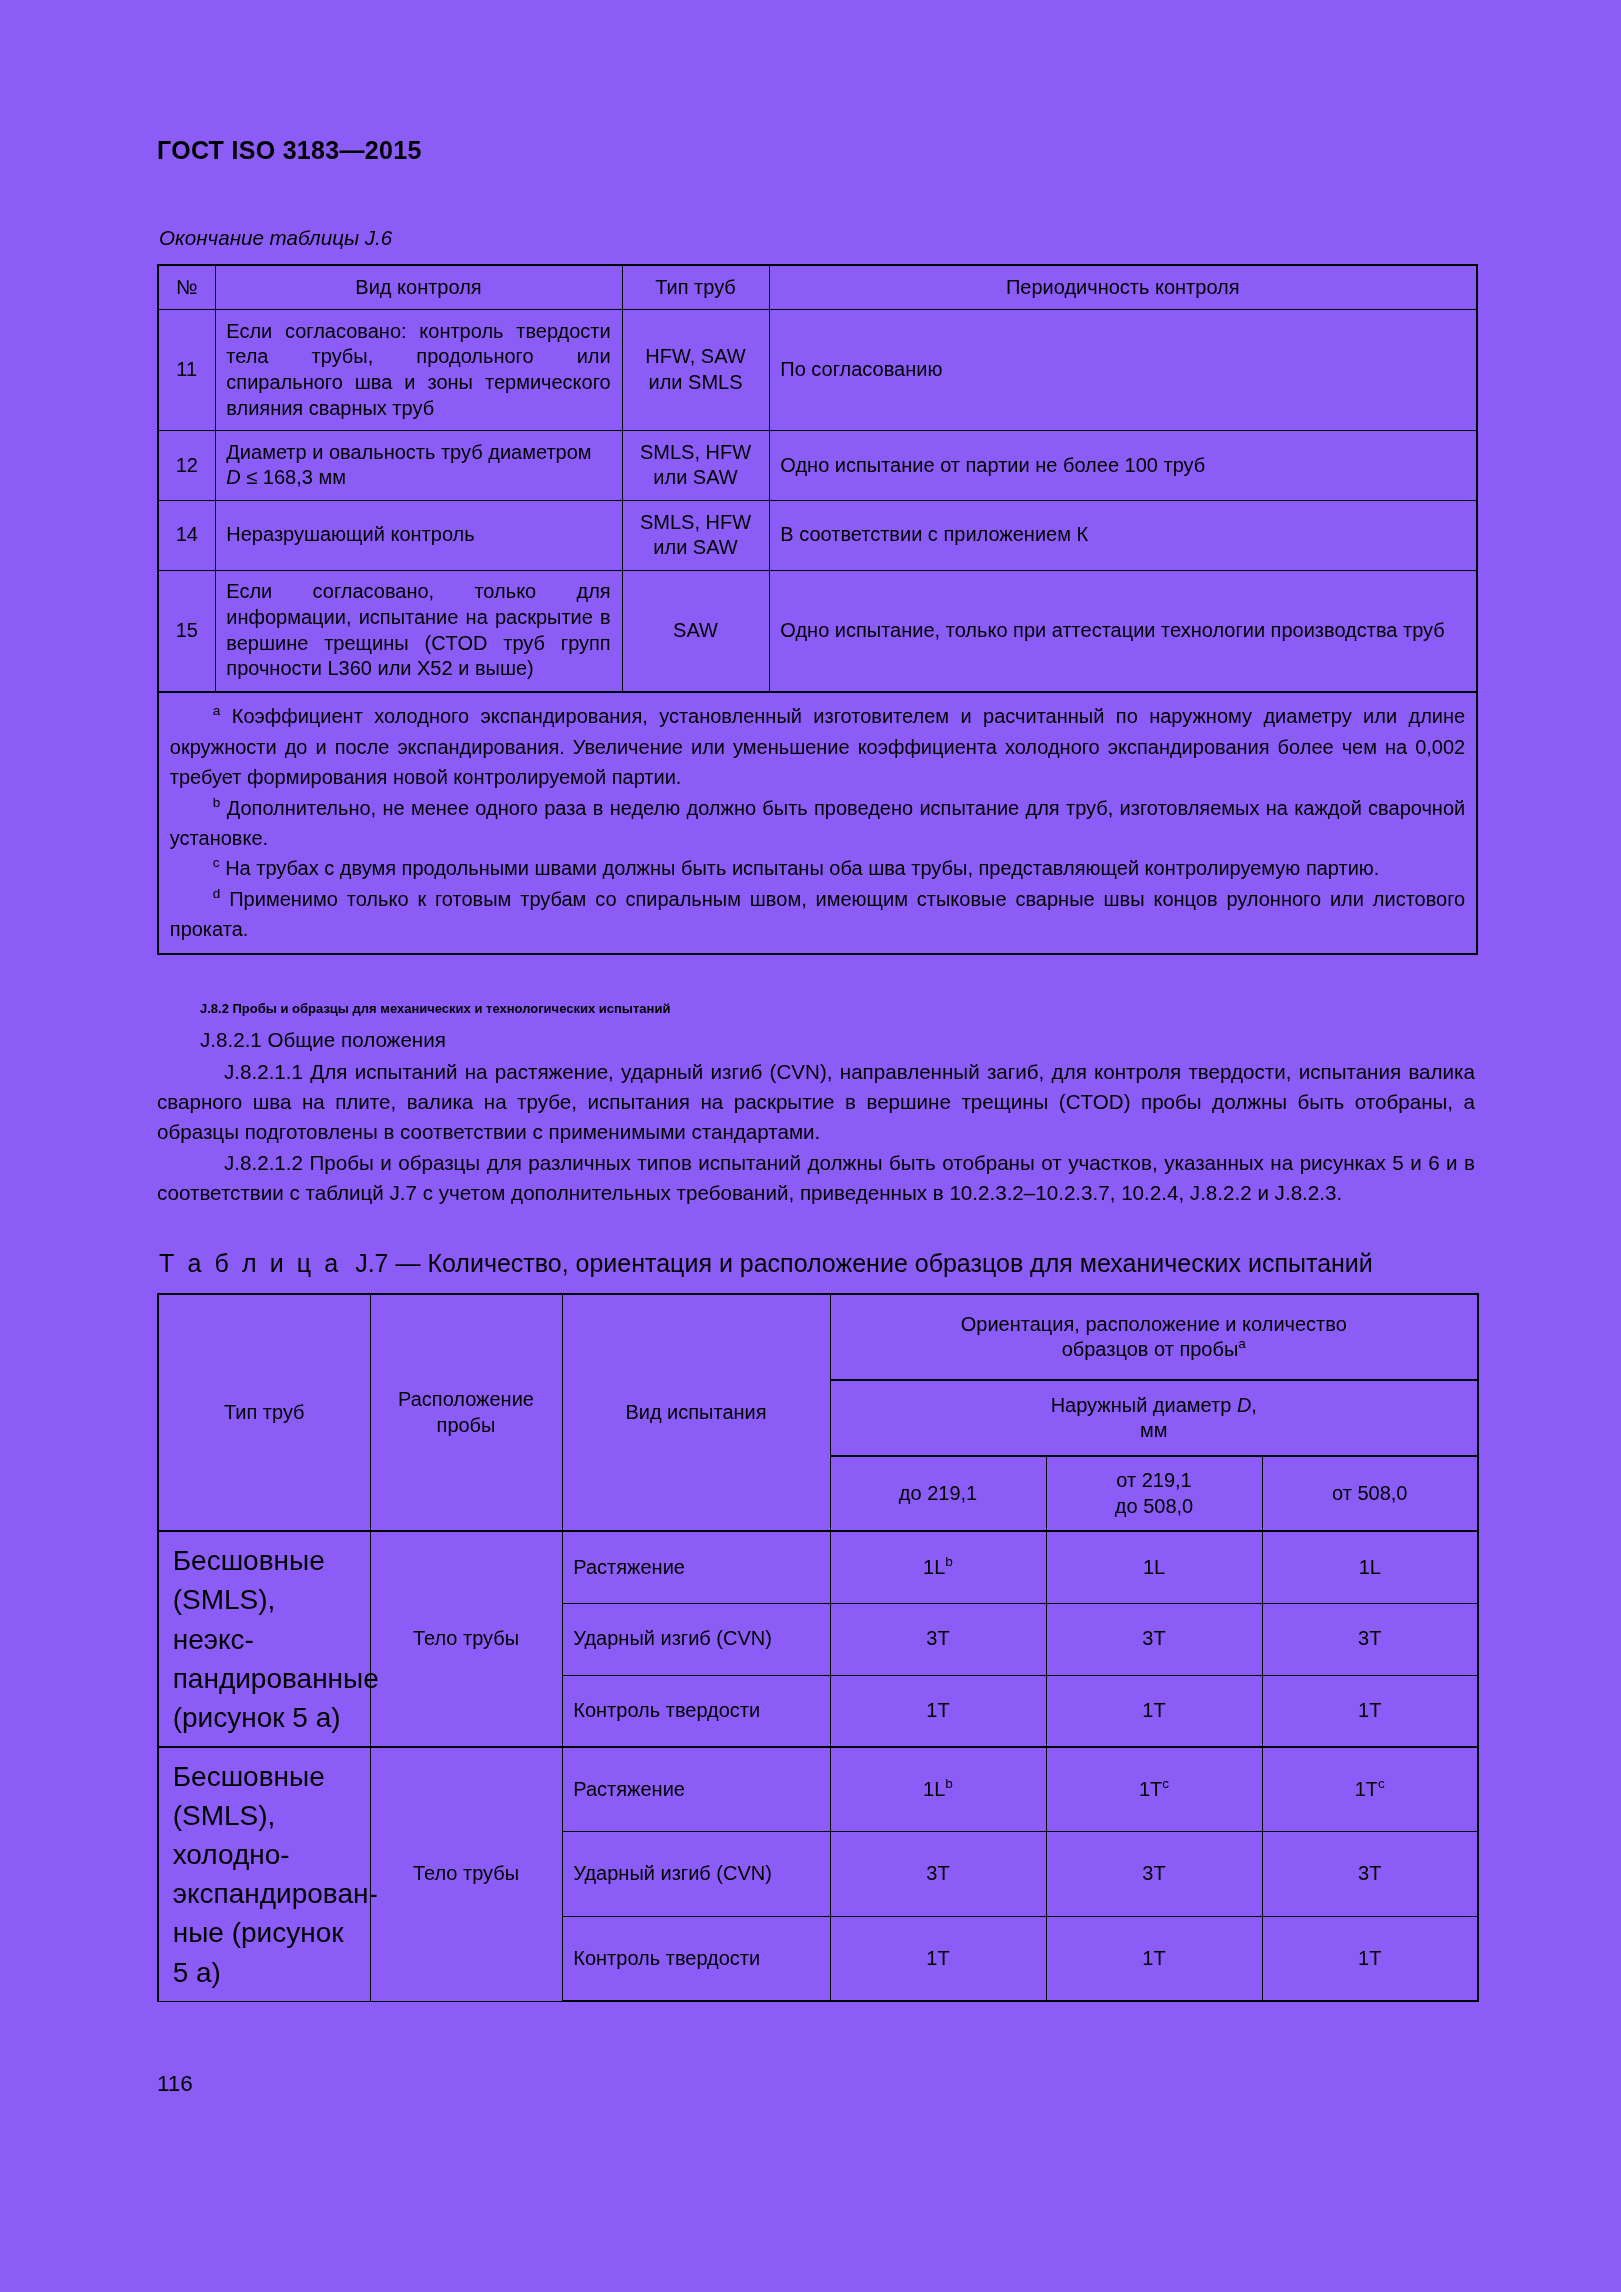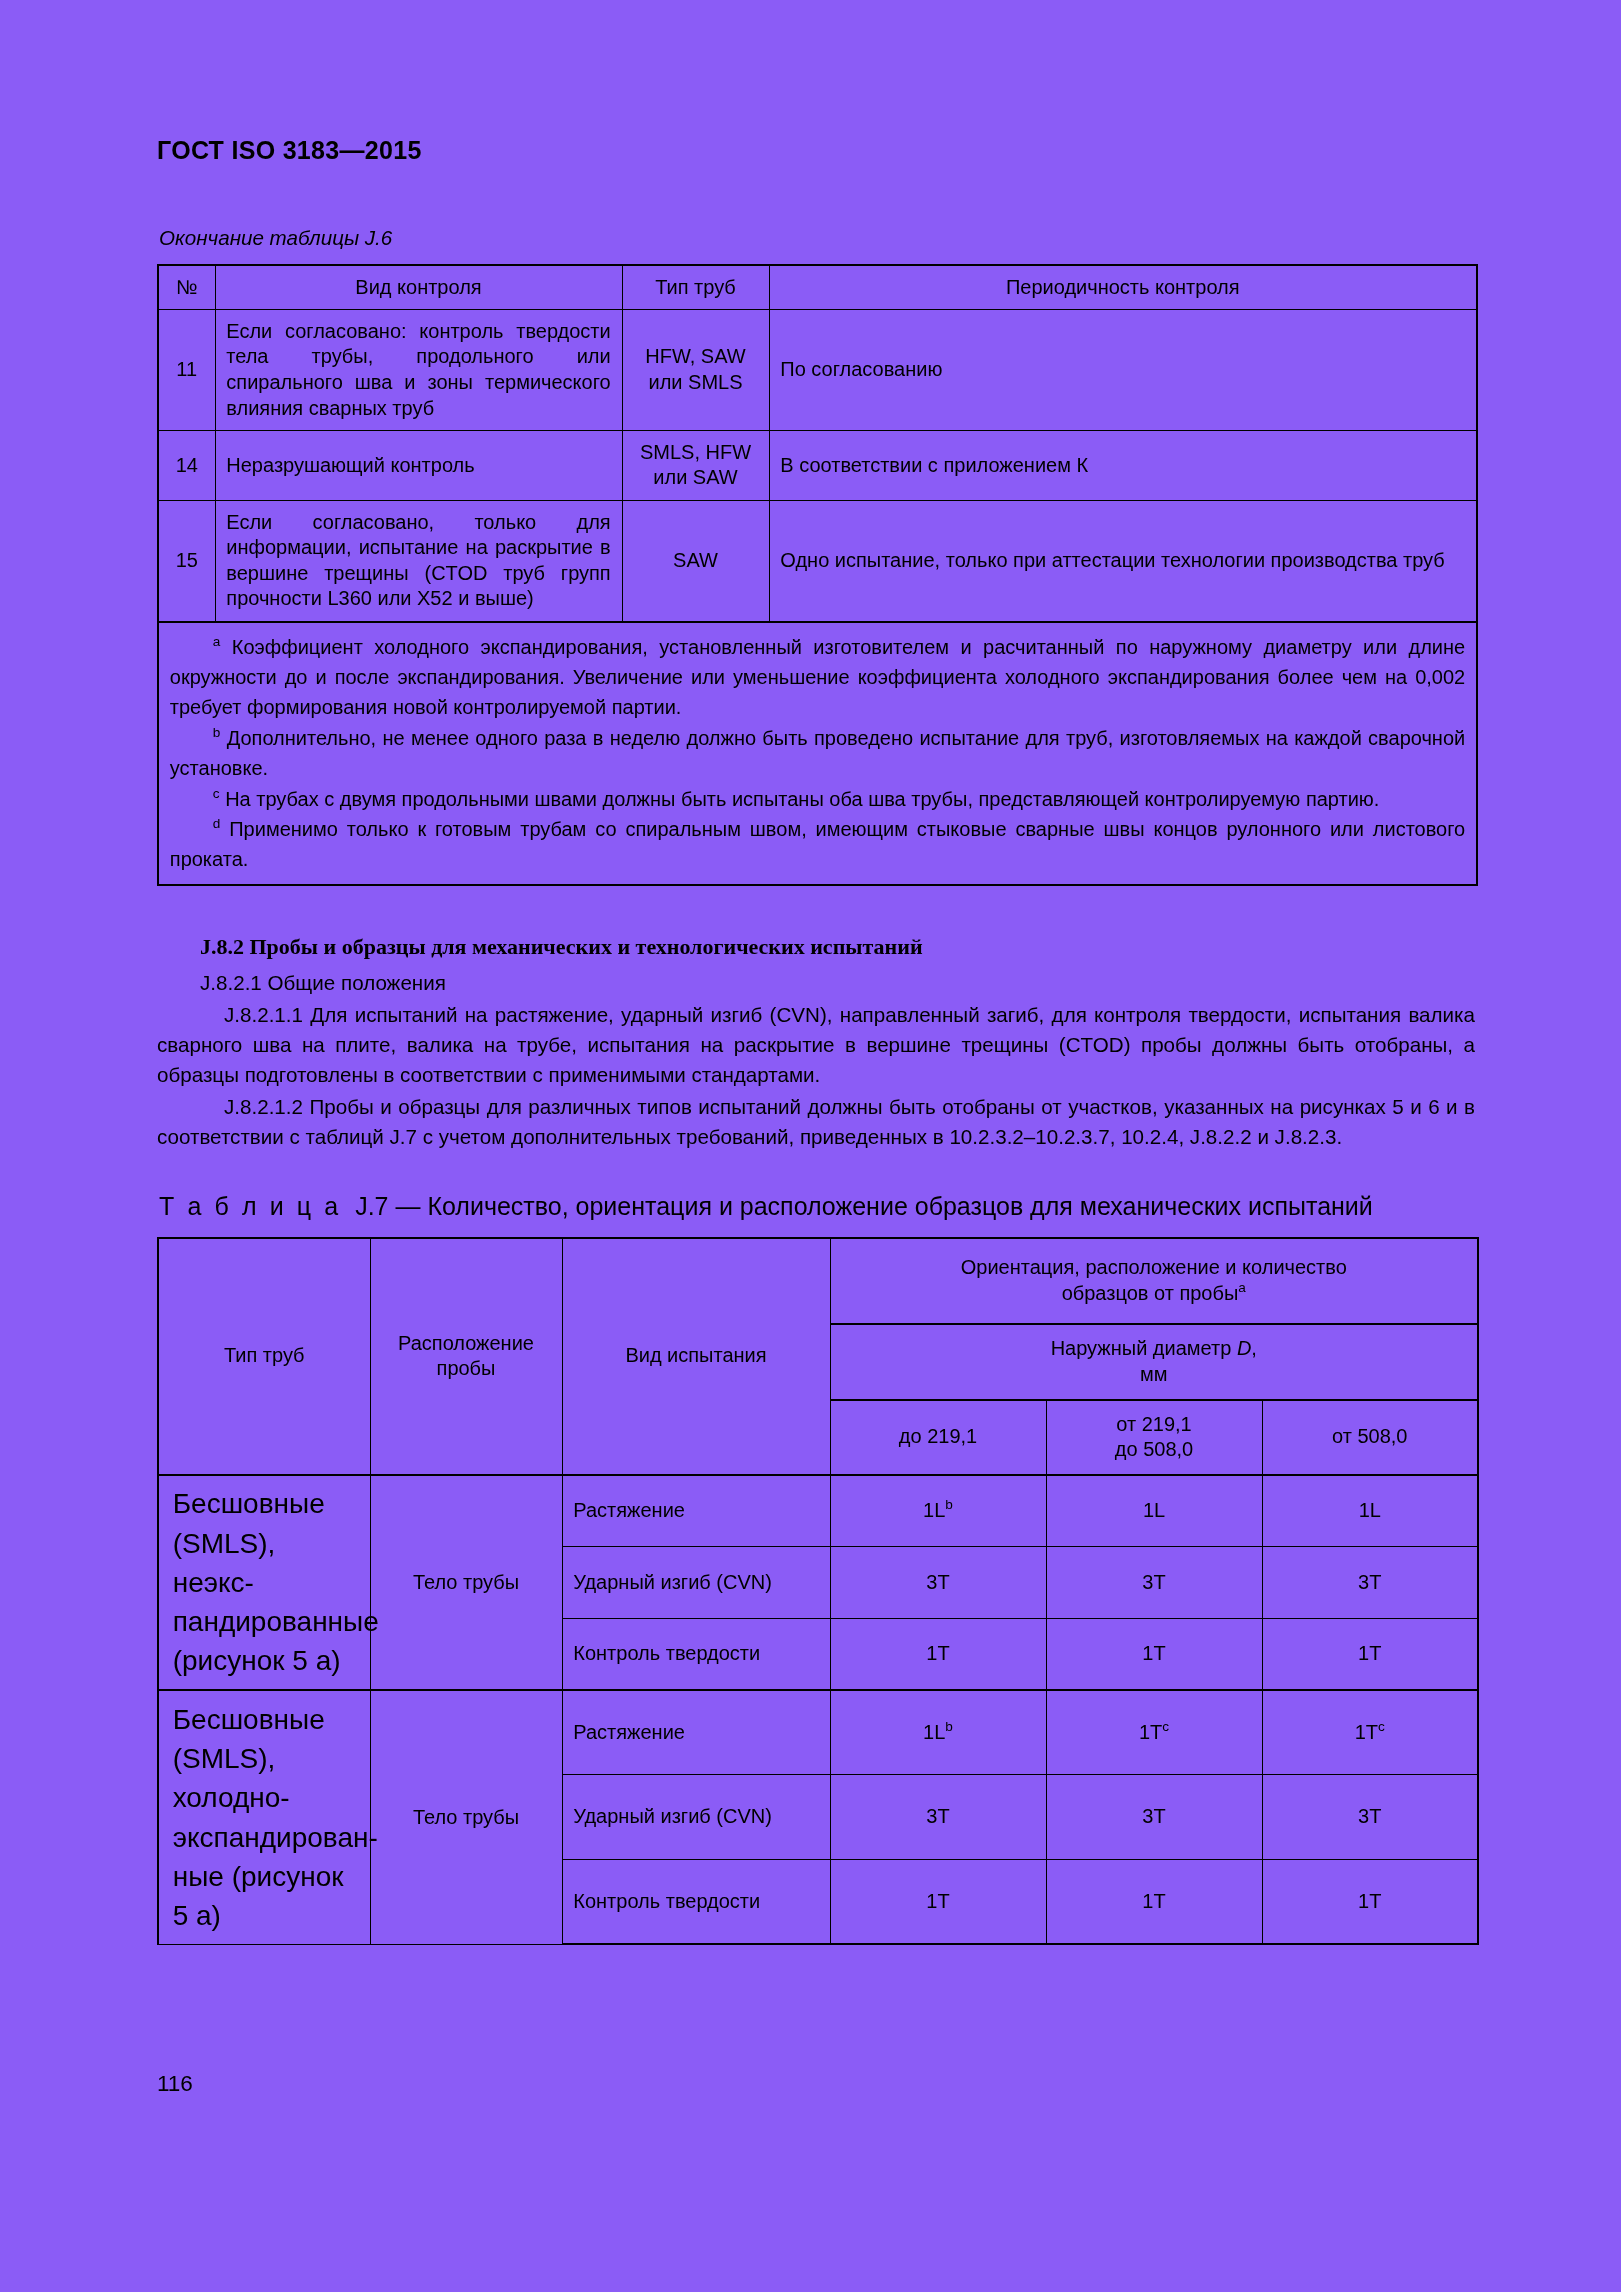--- a/index.html
+++ b/index.html
@@ -95,26 +95,25 @@
     line-height: 1.52;
   }
   .notecell p {
     margin: 0;
     text-indent: 43px;
   }
 
   
   .body-block { margin-top: 45px; }
   h3.sub {
-    font-size: 22px;
+    font-size: 13px;
     font-weight: bold;
     margin: 0 0 5.9px 0;
     padding-left: 43px;
     line-height: 1.45;
-    font-family: Liberation Serif, serif;
   }
   p.lvl {
     font-size: 20.6px;
     margin: 0 0 2px 0;
     padding-left: 43px;
     line-height: 1.45;
   }
   p.para {
     font-size: 20.6px;
     margin: 0 0 2px 0;
@@ -177,20 +176,32 @@
         <tr>
           <td class="c mid outer-left">11</td>
           <td class="just mid">Если согласовано: контроль твердости тела трубы, продольного или спирального шва и зоны термического влияния сварных труб</td>
           <td class="c mid">
             <span>HFW, SAW</span><br>
             <span>или SMLS</span>
           </td>
           <td class="l mid outer-right">По согласованию</td>
         </tr>
 
+        <tr>
+          <td class="c mid outer-left">12</td>
+          <td class="l mid">
+            <span>Диаметр и овальность труб диаметром</span><br>
+            <i class="v">D</i><span> ≤ 168,3 мм</span>
+          </td>
+          <td class="c mid">
+            <span>SMLS, HFW</span><br>
+            <span>или SAW</span>
+          </td>
+          <td class="l mid outer-right">Одно испытание от партии не более 100 труб</td>
+        </tr>
 
 
         <tr>
           <td class="c mid outer-left">14</td>
           <td class="l mid">Неразрушающий контроль</td>
           <td class="c mid">
             <span>SMLS, HFW</span><br>
             <span>или SAW</span>
           </td>
           <td class="l mid outer-right">В соответствии с приложением К</td>

